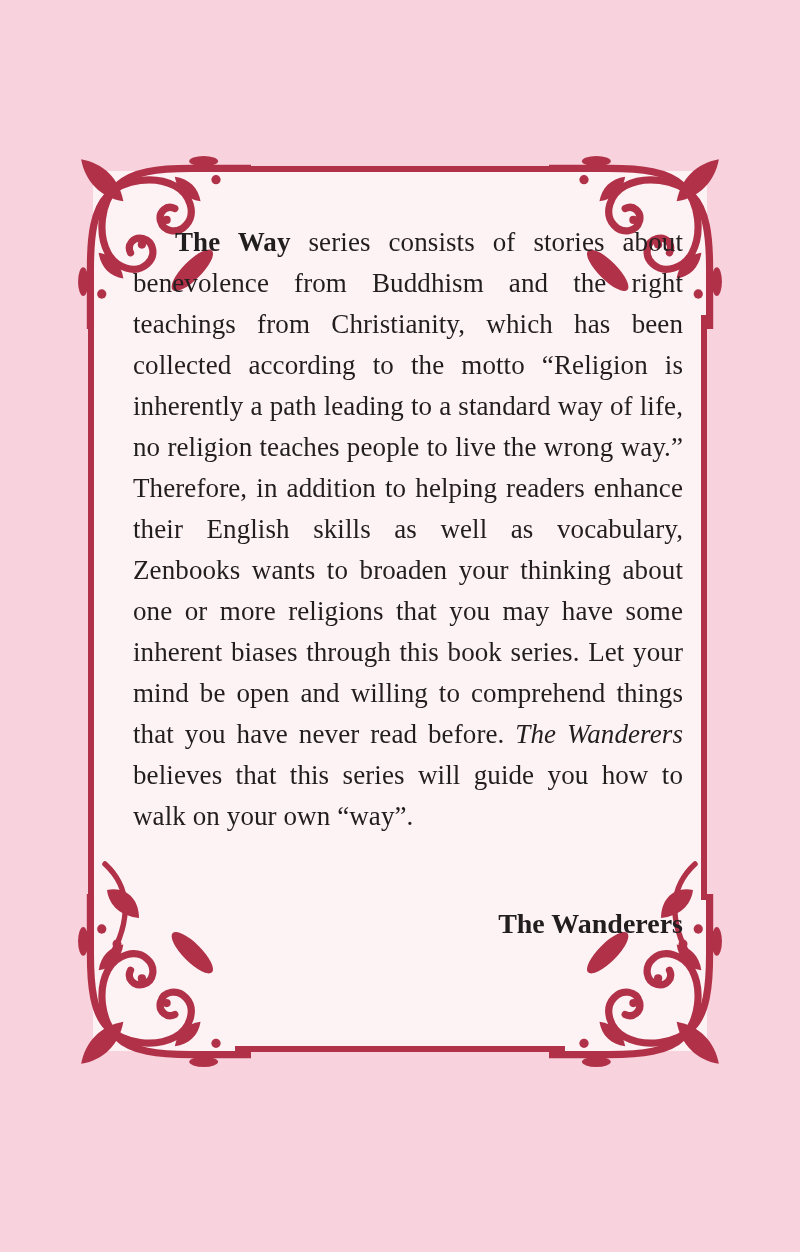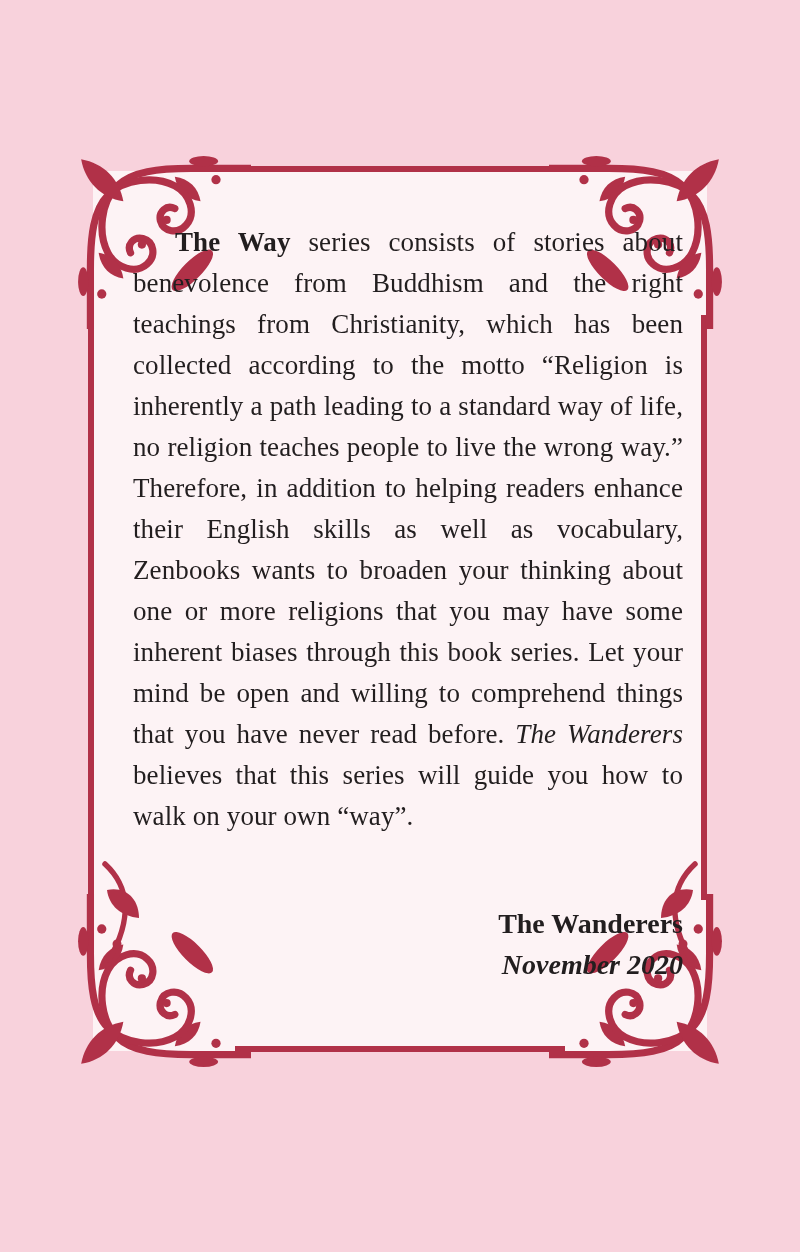--- a/index.html
+++ b/index.html
@@ -133,16 +133,15 @@
   <svg class="sprig right" viewBox="0 0 46 104">
       <use href="#sprig-orn"></use>
     </svg>
 
   <div class="text-block">
     <p class="para"><b>The Way</b><span> series consists of stories about benevolence from Buddhism and the right teachings from Christianity, which has been collected according to the motto “Religion is inherently a path leading to a standard way of life, no religion teaches people to live the wrong way.” Therefore, in addition to helping readers enhance their English skills as well as vocabulary, Zenbooks wants to broaden your thinking about one or more religions that you may have some inherent biases through this book series. Let your mind be open and willing to comprehend things that you have never read before. </span><i>The Wanderers</i><span> believes that this series will guide you how to walk on your own “way”.</span></p>
   </div>
 
   <div class="signature">
     <div class="sig-name">The Wanderers</div>
-    <div class="sig-date">November 2020</div>
   </div>
 
 </div>
 
 </body></html>

